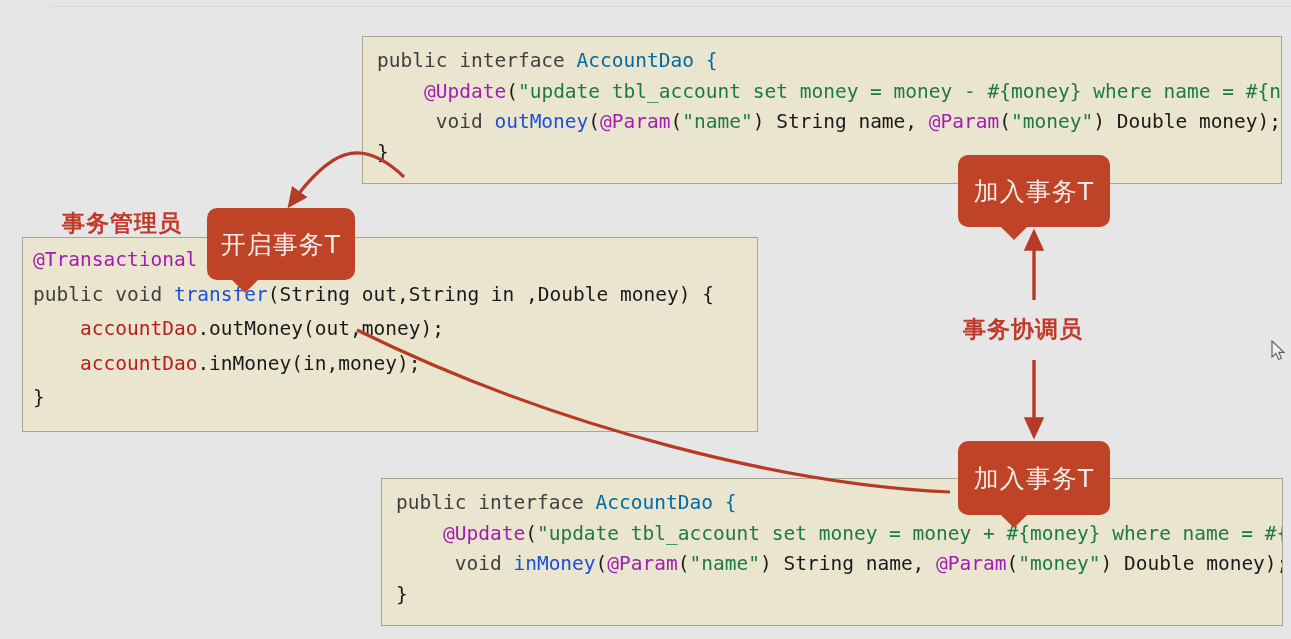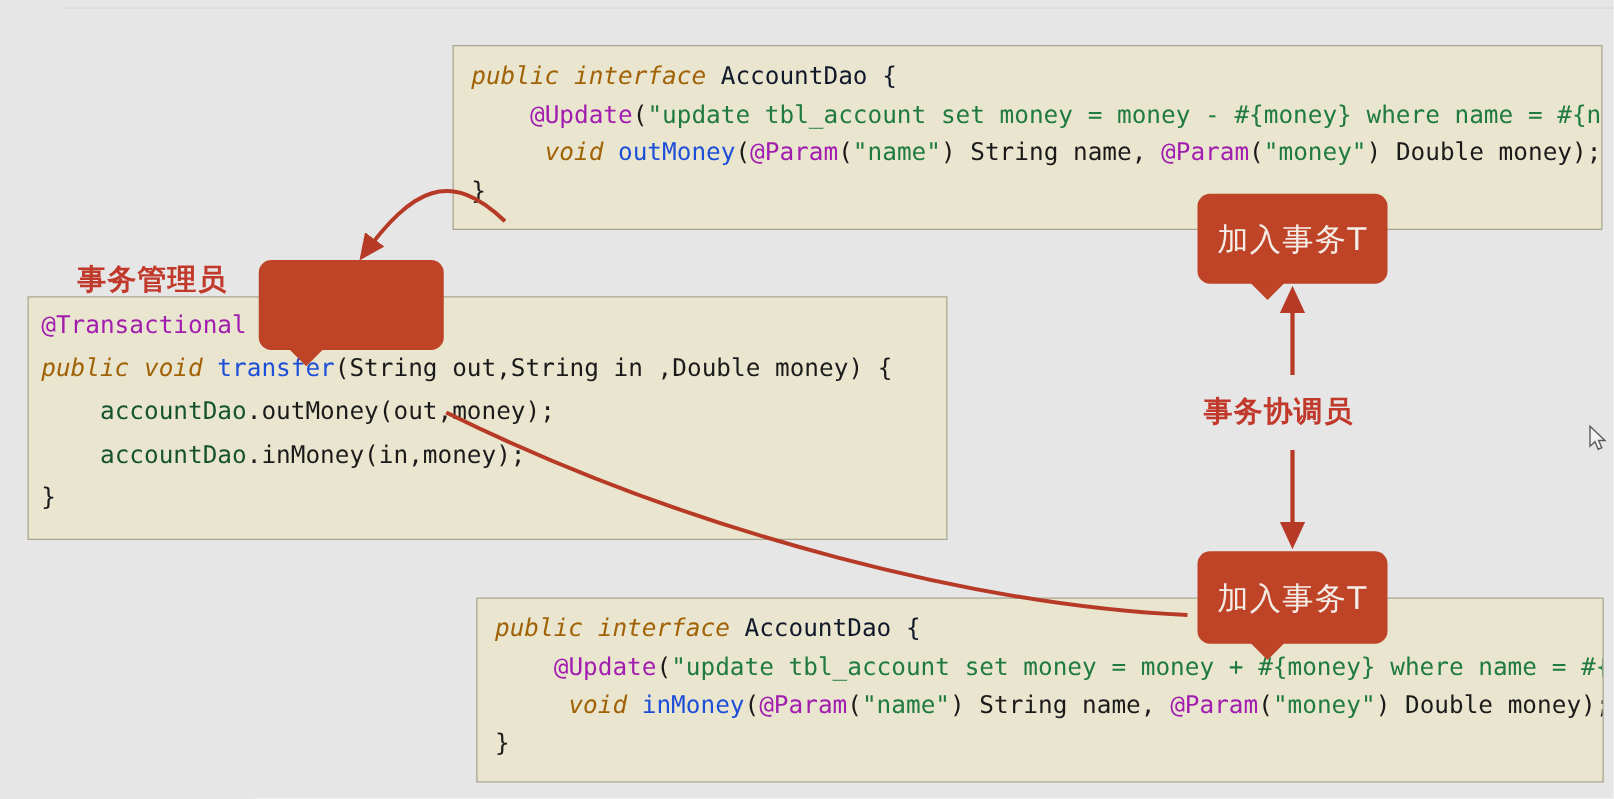--- a/index.html
+++ b/index.html
@@ -36,26 +36,26 @@
     white-space: pre;
     color: #1a1a1a;
     overflow: hidden;
   }
   .code-line {
     white-space: pre;
     line-height: 1.0;
   }
 
   
-  .kw      { color: #a16207; font-style: italic; }
-  .cls     { color: #0f172a; }
+  .kw      { color: #404040; }
+  .cls     { color: #0369a1; }
   .ann     { color: #a21caf; }
   .str     { color: #1f7a3f; }
   .fn      { color: #1d4ed8; }
-  .field   { color: #14532d; }
+  .field   { color: #b91c1c; }
   .plain   { color: #1a1a1a; }
 
   #panel-top {
     left: 362px;
     top: 36px;
     width: 920px;
     height: 148px;
     padding: 14px 0 0 14px;
     font-size: 19.5px;
   }
@@ -166,20 +166,21 @@
     <path d="M 357,330 C 560,430 790,485 950,492" fill="none" stroke="#b63a26" stroke-width="3.2"></path>
 
     <path d="M 1005,200 C 900,150 600,140 380,168" fill="none" stroke="#b63a26" stroke-width="0" opacity="0"></path>
 
     <line x1="1034" y1="300" x2="1034" y2="233" stroke="#b63a26" stroke-width="3.4" marker-end="url(#ah)"></line>
 
     <line x1="1034" y1="360" x2="1034" y2="435" stroke="#b63a26" stroke-width="3.4" marker-end="url(#ah)"></line>
   </svg>
 
   <div class="bubble" id="bubble-start">
+    <span>开启事务T</span>
     <span class="tail"></span>
   </div>
 
   <div class="bubble" id="bubble-join-top">
     <span>加入事务T</span>
     <span class="tail"></span>
   </div>
 
   <div class="bubble" id="bubble-join-bottom">
     <span>加入事务T</span>

